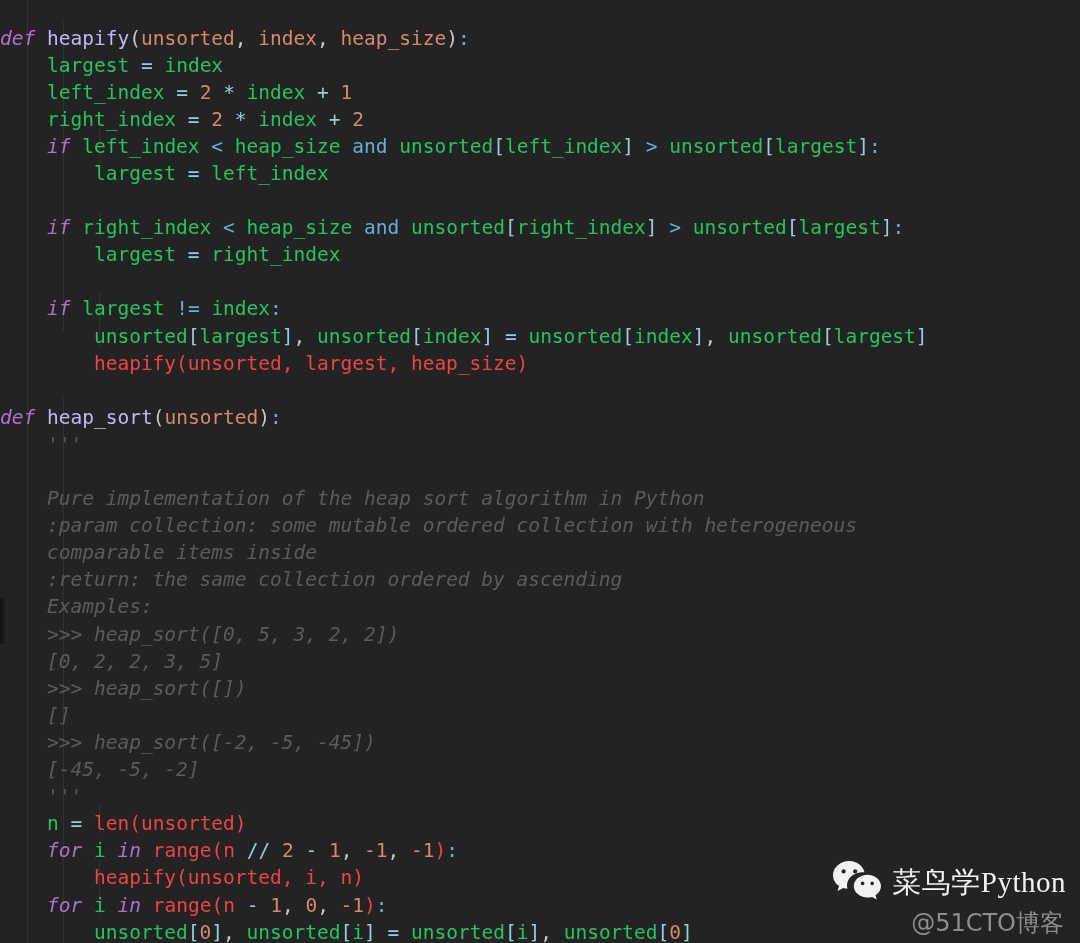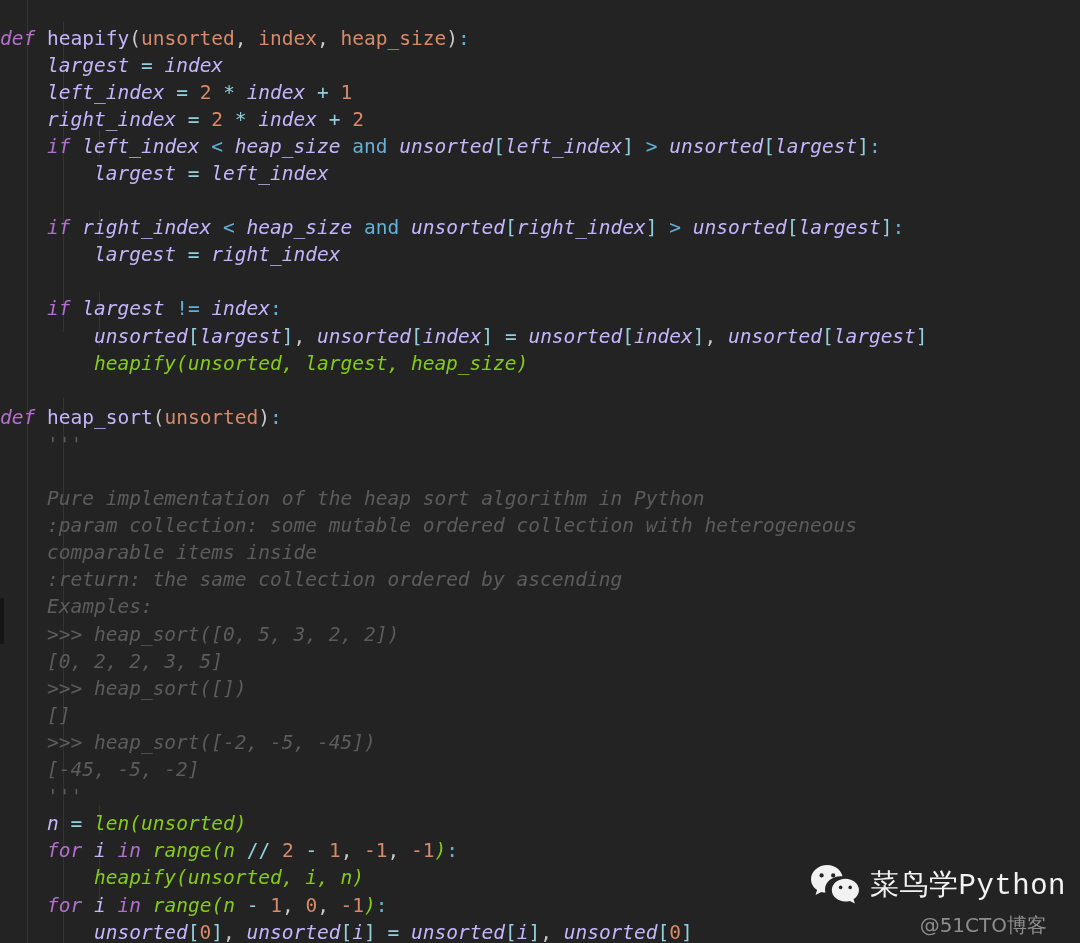--- a/index.html
+++ b/index.html
@@ -61,25 +61,25 @@
   .ln {
     display: block;
     height: 27.1px;
     white-space: pre;
   }
 
   
   .kw   { color: #b46fce; font-style: italic; margin-top: 8px; }   
   .op-l { color: #63b0d8; }                        
   .fn   { color: #c4b5fd; }                        
-  .call { color: #84cc16; font-style: italic; }                        
+  .call { color: #ef4444; }                        
   .param{ color: #d98a6b; }                        
   .num  { color: #d98a6b; }                        
   .brk  { color: #93d0dd; }                        
-  .pl   { color: #c4b5fd; font-style: italic; }                        
+  .pl   { color: #22c55e; }                        
   .eq   { color: #93d0dd; }                        
   .doc  { color: #5c5c5c; font-style: italic; }    
   .punc { color: #c9c9c9; }
 
   
   #watermark {
     position: absolute;
     right: 14px;
     bottom: 8px;
     display: flex;
@@ -88,31 +88,31 @@
     user-select: none;
   }
   #wm-main {
     display: flex;
     align-items: center;
     gap: 9px;
   }
   #wm-logo { display: block; }
   #wm-title {
     color: #f2f2f2;
-    font-family: Liberation Mono, monospace;
+    font-family: Liberation Serif, serif;
     font-size: 29px;
     letter-spacing: .5px;
     line-height: 1;
   }
   #wm-sub {
     color: #8d8d8d;
     font-family: "DejaVu Sans", "Liberation Sans", sans-serif;
-    font-size: 20px;
+    font-size: 24px;
     margin-top: 6px;
-    margin-right: 19px;
+    margin-right: 2px;
     line-height: 1;
   }
 </style>
 </head>
 <body>
 
 <div id="editor">
 
   <div id="gutter-marker"></div>
 

